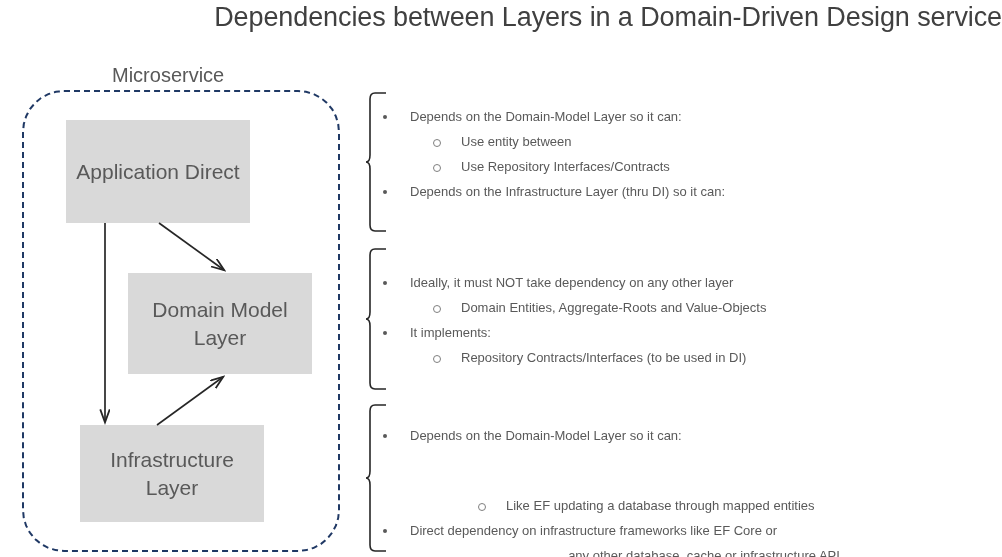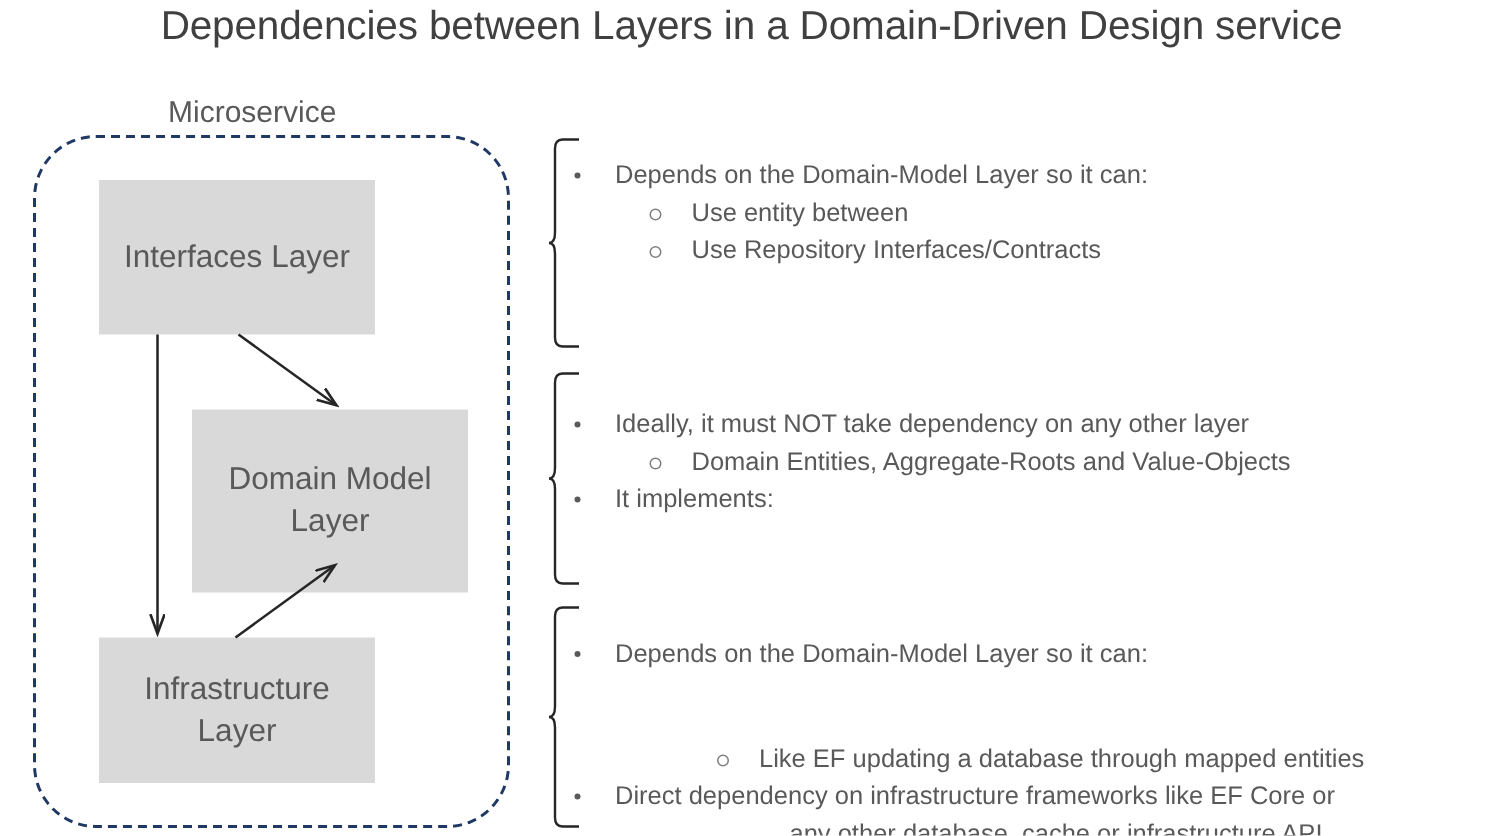--- a/index.html
+++ b/index.html
@@ -16,21 +16,21 @@
     font-family: "Liberation Sans", sans-serif;
     color: #595959;
   }
 
   
   #slide-title {
     position: absolute;
     left: 0;
     top: 2px;
     width: 1002px;
-    text-align: center;
+    text-align: right;
     font-size: 27px;
     font-weight: 400;
     color: #404040;
     letter-spacing: -0.1px;
     white-space: nowrap;
   }
 
   
   #microservice-label {
     position: absolute;
@@ -61,24 +61,24 @@
     text-align: center;
     font-size: 21px;
     line-height: 1.32;
     color: #595959;
     padding: 2px 6px;
   }
   #box-application {
     left: 66px;  top: 120px;  width: 184px; height: 103px;
   }
   #box-domain-model {
-    left: 128px; top: 273px;  width: 184px; height: 122px;
+    left: 128px; top: 273px;  width: 184px; height: 101px;
   }
   #box-infrastructure {
-    left: 66px;  top: 425px;  width: 184px; height: 97px;
+    left: 80px;  top: 425px;  width: 184px; height: 97px;
   }
 
   
   #diagram-arrows {
     position: absolute;
     left: 0; top: 0;
     width: 370px; height: 557px;
     pointer-events: none;
   }
 
@@ -89,21 +89,21 @@
   #brace-3 { left: 366px; top: 404px; width: 22px; height: 148px; }
 
   
   .bullet-block { position: absolute; left: 378px; width: 620px; }
   #block-application    { top: 104px; }
   #block-domain-model   { top: 270px; }
   #block-infrastructure { top: 423px; }
 
   .bullet-line {
     position: relative;
-    font-size: 17px;
+    font-size: 13px;
     line-height: 25px;
     color: #595959;
     white-space: nowrap;
   }
 
   
   .lvl1 { padding-left: 32px; }
   .lvl1::before {
     content: "";
     position: absolute;
@@ -142,21 +142,21 @@
 </style>
 </head>
 <body>
 
 <div id="slide-title">Dependencies between Layers in a Domain-Driven Design service</div>
 
 <div id="microservice-label">Microservice</div>
 
 <div id="microservice-boundary"></div>
 
-<div class="layer-box" id="box-application">Interfaces Layer</div>
+<div class="layer-box" id="box-application">Application Direct</div>
 
 <div class="layer-box" id="box-domain-model">Domain Model Layer</div>
 
 <div class="layer-box" id="box-infrastructure">Infrastructure Layer</div>
 
 <svg id="diagram-arrows" viewBox="0 0 370 557" xmlns="http://www.w3.org/2000/svg">
   <defs>
     <marker id="ah" markerWidth="9" markerHeight="9" refX="7.4" refY="3.1" orient="auto" markerUnits="strokeWidth">
       <path d="M0,0.3 L7.6,3.1 L0,5.9" fill="none" stroke="#262626" stroke-width="1.05"></path>
     </marker>
@@ -178,26 +178,28 @@
 </svg>
 
 <svg class="brace-svg" id="brace-3" viewBox="0 0 22 148" preserveAspectRatio="none" xmlns="http://www.w3.org/2000/svg">
   <path d="M20,1 L9,1 Q4,1 4,7 L4,67 Q4,74 0,74 Q4,74 4,81 L4,141 Q4,147 9,147 L20,147" fill="none" stroke="#262626" stroke-width="1.6"></path>
 </svg>
 
 <div class="bullet-block" id="block-application">
   <div class="bullet-line lvl1">Depends on the Domain-Model Layer so it can:</div>
   <div class="bullet-line lvl2">Use entity between</div>
   <div class="bullet-line lvl2">Use Repository Interfaces/Contracts</div>
+  <div class="bullet-line lvl1">Depends on the Infrastructure Layer (thru DI) so it can:</div>
 </div>
 
 <div class="bullet-block" id="block-domain-model">
   <div class="bullet-line lvl1">Ideally, it must NOT take dependency on any other layer</div>
   <div class="bullet-line lvl2">Domain Entities, Aggregate-Roots and Value-Objects</div>
   <div class="bullet-line lvl1">It implements:</div>
+  <div class="bullet-line lvl2">Repository Contracts/Interfaces (to be used in DI)</div>
 </div>
 
 <div class="bullet-block" id="block-infrastructure">
   <div class="bullet-line lvl1">Depends on the Domain-Model Layer so it can:</div>
   <div class="bullet-line lvl3">Like EF updating a database through mapped entities</div>
   <div class="bullet-line lvl1">Direct dependency on infrastructure frameworks like EF Core or</div>
   <div class="bullet-line cont">any other database, cache or infrastructure API</div>
 </div>
 
 </body></html>

